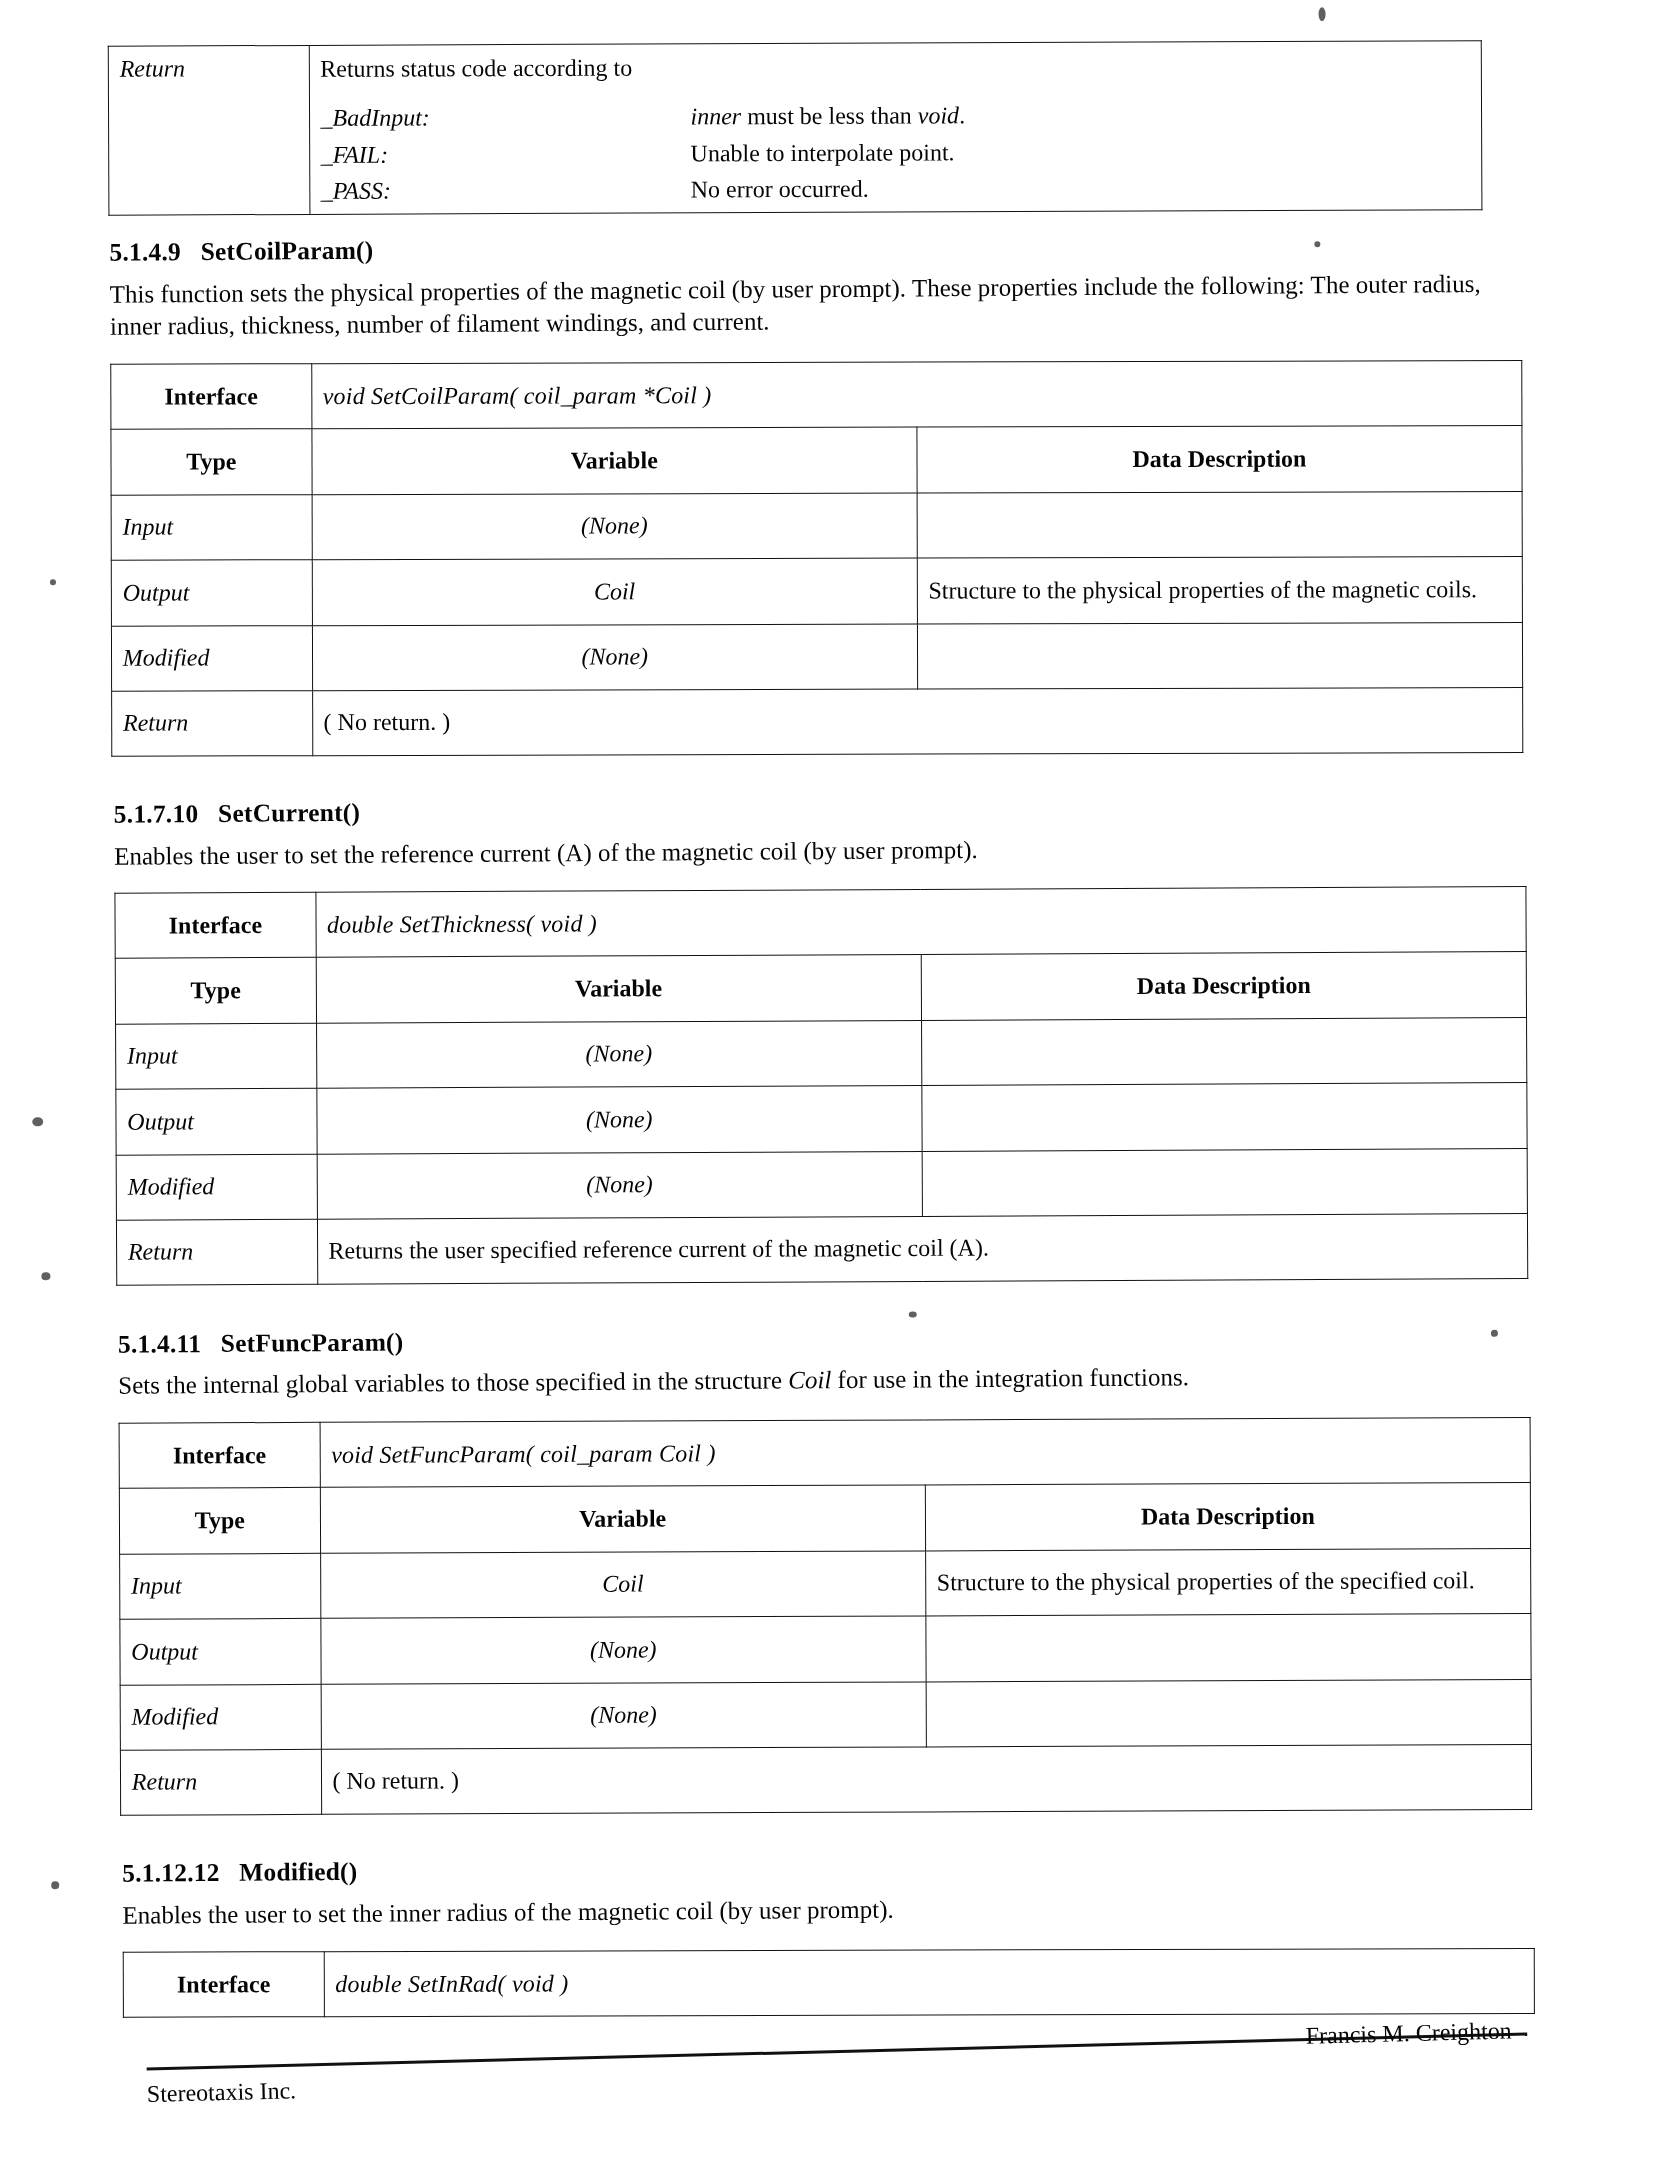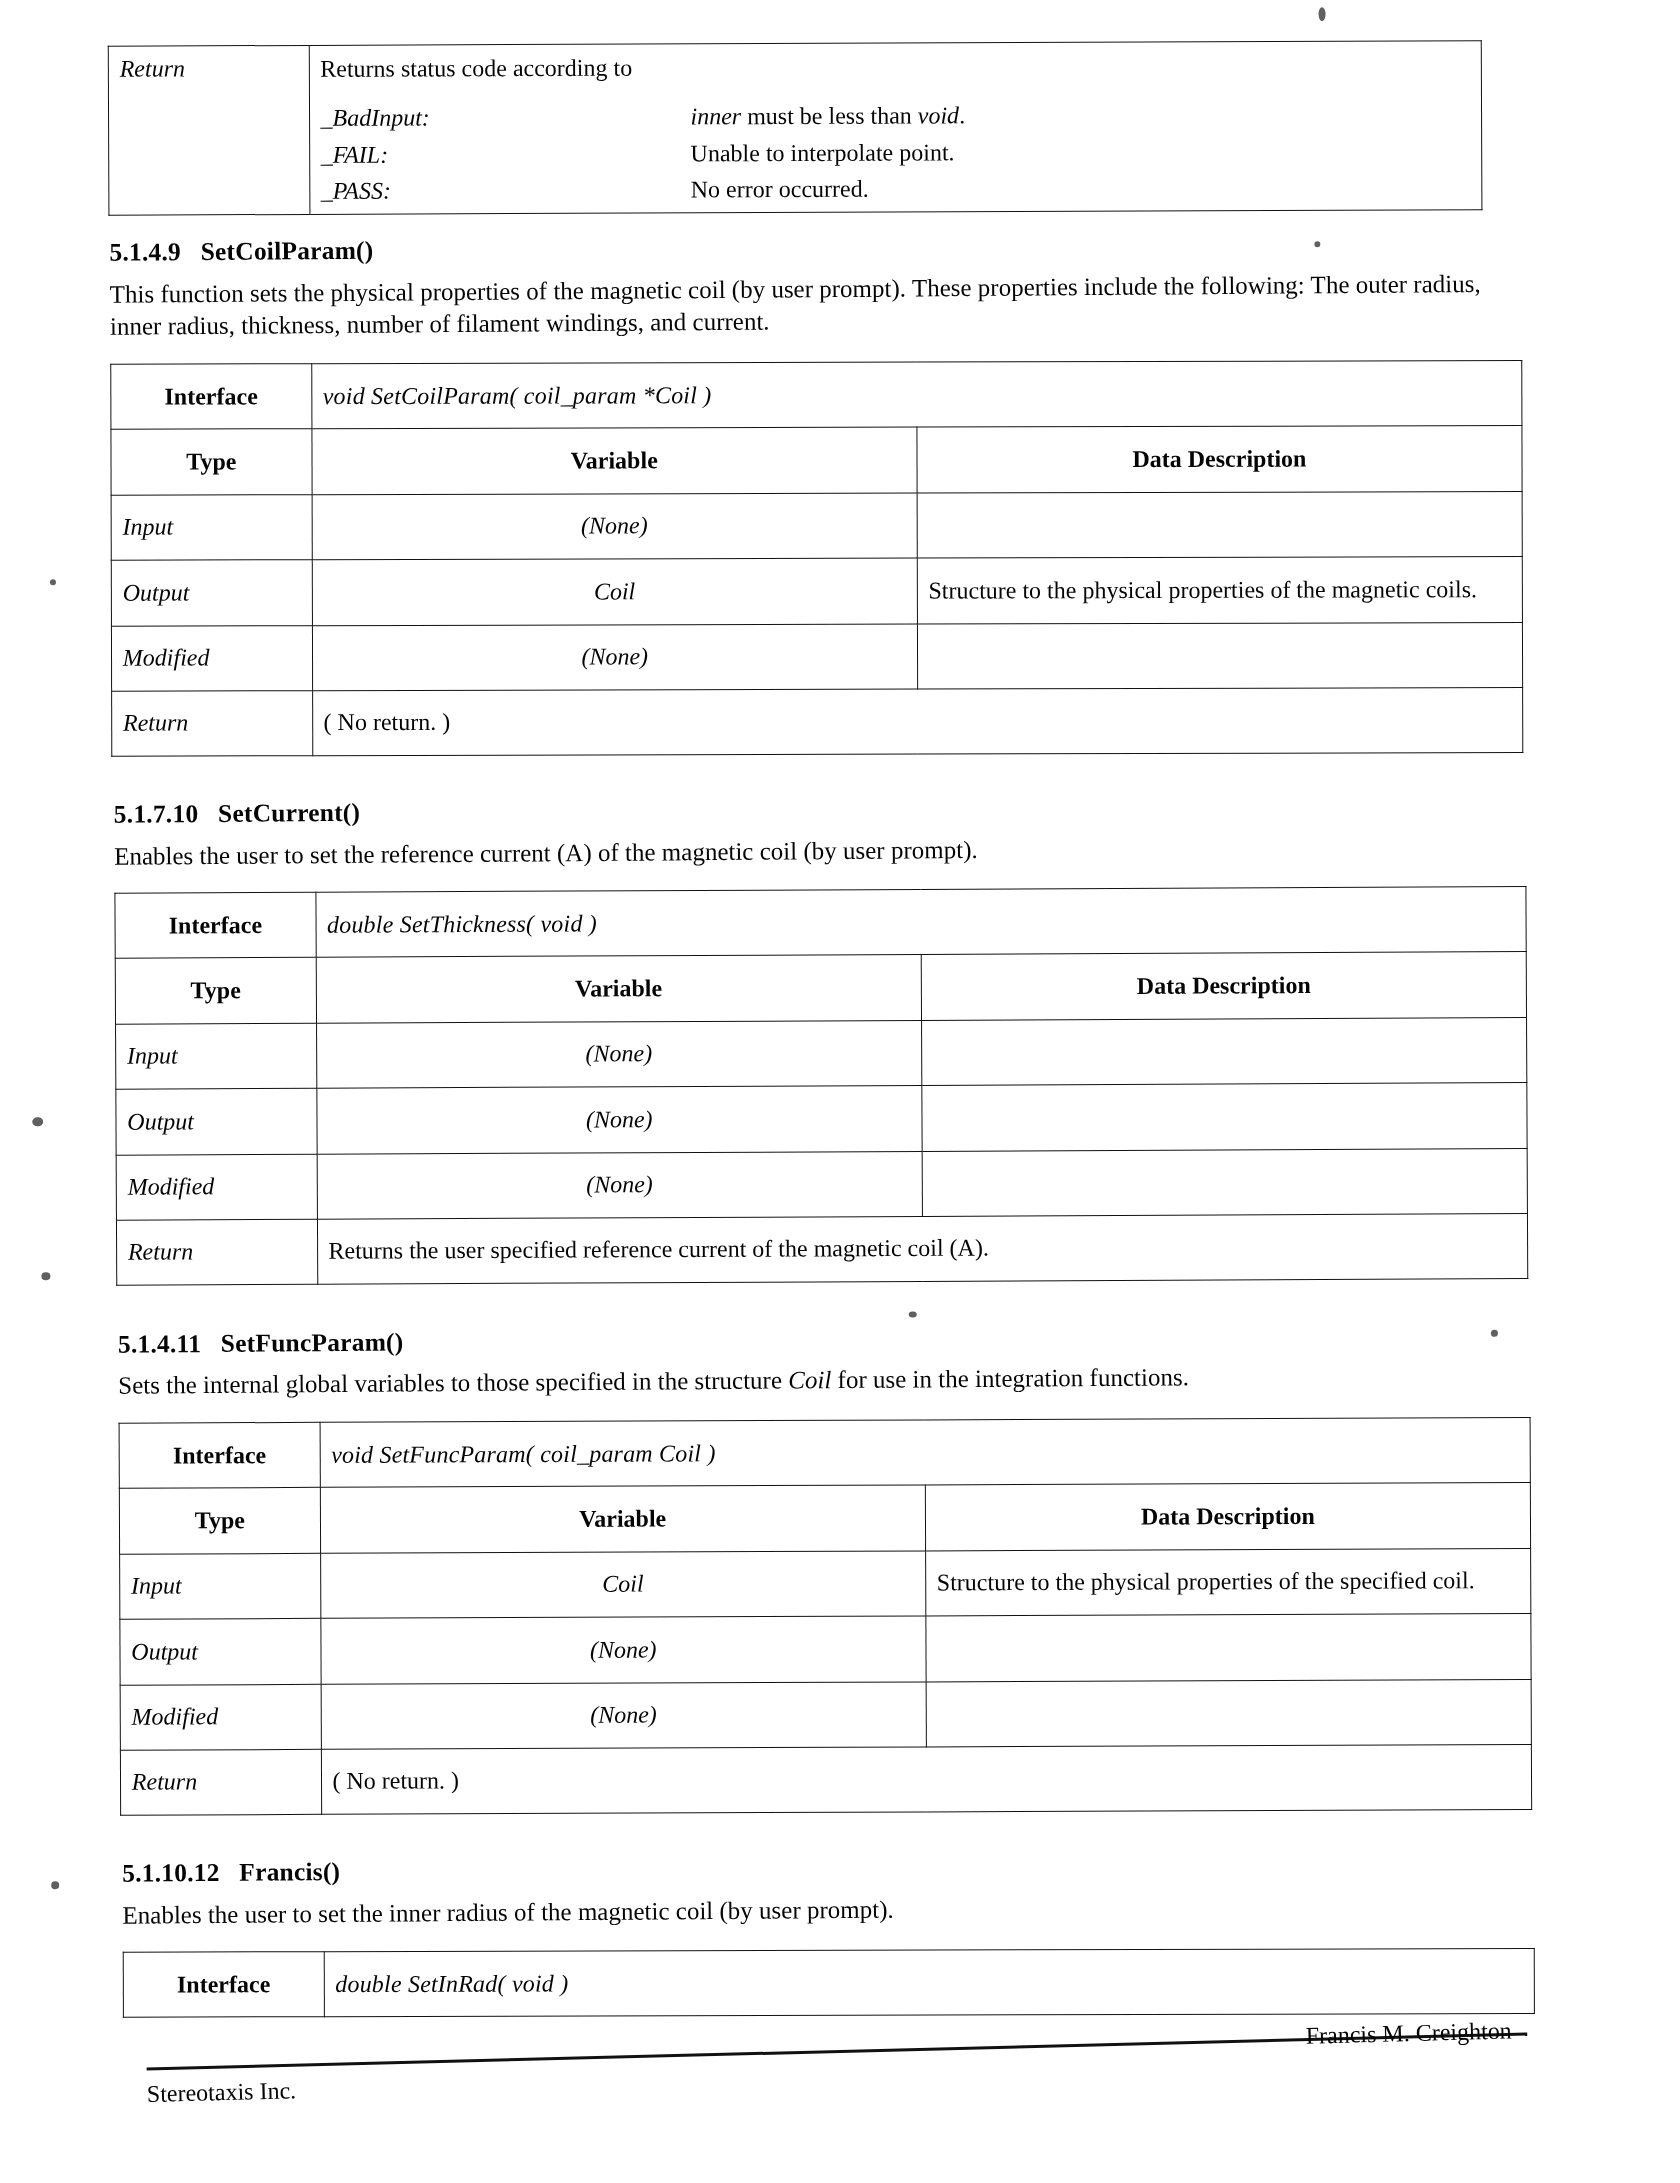--- a/index.html
+++ b/index.html
@@ -311,23 +311,23 @@
             <td class="col-type ital">Return</td>
             <td colspan="2">( No return. )</td>
           </tr>
         </tbody>
           </table>
       </div>
     </div>
 
     <div class="blk-tight">
       <h3 class="sec">
-        <span>5.1.10.12</span>
+        <span>5.1.12.12</span>
         &nbsp;
-        <span>Francis()</span>
+        <span>Modified()</span>
       </h3>
       <p class="body">Enables the user to set the inner radius of the magnetic coil (by user prompt).</p>
 
       <div class="skew-b">
         <table class="doc">
           <tbody>
               <tr>
             <td class="col-type hdr-label">Interface</td>
             <td class="iface-sig">double SetInRad( void )</td>
           </tr>

